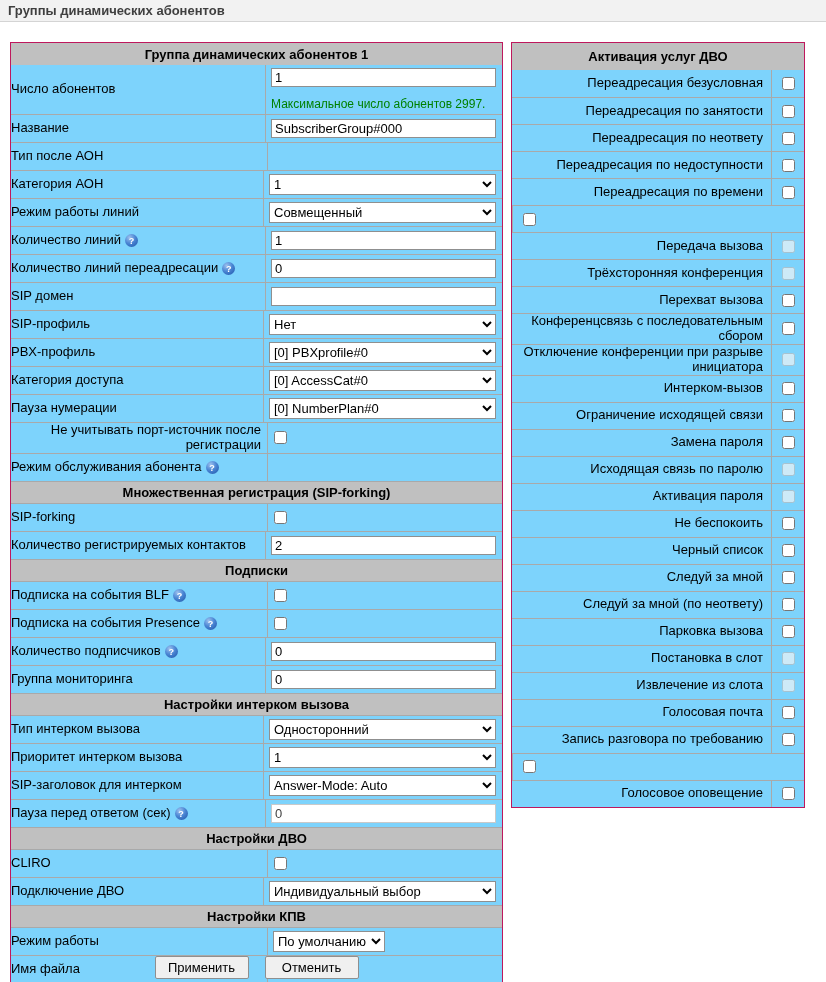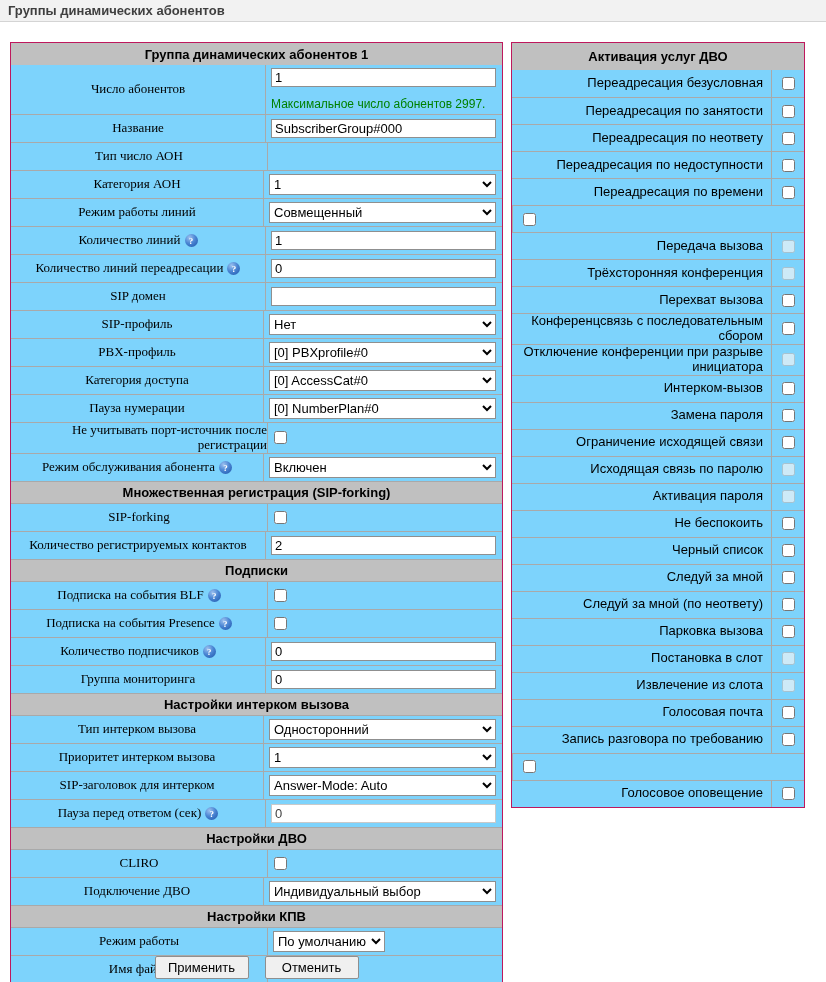--- a/index.html
+++ b/index.html
@@ -22,22 +22,22 @@
   #left-panel  { left:10px;  top:42px; width:493px; }
   #right-panel { left:511px; top:42px; width:294px; }
   .row { display:flex; align-items:center; min-height:28px; border-top:1px solid #a9a9a9; }
   .row:first-child { border-top:none; }
   .hdr {
     min-height:22px; background:#c0c0c0; font-weight:bold;
     justify-content:center; text-align:center; font-size:13px;
   }
   .lbl {
     width:257px; align-self:stretch; border-right:1px solid #a9a9a9;
-    display:flex; align-items:center; justify-content:center;
-    text-align:right; gap:4px; line-height:1.15;font-family:Liberation Serif, serif;
+    display:flex; align-items:center; justify-content:flex-start;
+    text-align:right; padding-right:6px; gap:4px; line-height:1.15;
   }
   .ctl { flex:1; padding:3px 6px 3px 5px; }
   .tall { min-height:41px; }
   input[type=text] {
     width:225px; height:19px; border:1px solid #8f8f8f; padding:1px 3px;
     font-family:"Liberation Sans",sans-serif; font-size:13px; color:#000; background:#fff;
   }
   input[type=text].dis { border-color:#c9c9c9; color:#444; }
   select {
     width:227px; height:21px; font-family:"Liberation Sans",sans-serif;
@@ -89,21 +89,21 @@
         <div class="ctl"><input type="text" value="1" style=""><div class="note">Максимальное число абонентов 2997.</div></div>
       </div>
       <div class="row">
         <div class="lbl">
           <span>Название</span>
         </div>
         <div class="ctl"><input type="text" value="SubscriberGroup#000" style=""></div>
       </div>
       <div class="row">
         <div class="lbl">
-          <span>Тип число АОН</span>
+          <span>Тип после АОН</span>
         </div>
       </div>
       <div class="row">
         <div class="lbl">
           <span>Категория АОН</span>
         </div>
         <div class="ctl"><select><option>1</option></select></div>
       </div>
       <div class="row">
         <div class="lbl">
@@ -159,21 +159,20 @@
         <div class="lbl">
           <span>Не учитывать порт-источник после регистрации</span>
         </div>
         <div class="ctl"><input type="checkbox" style=""></div>
       </div>
       <div class="row">
         <div class="lbl">
           <span>Режим обслуживания абонента</span>
           <span class="help">?</span>
         </div>
-        <div class="ctl"><select><option>Включен</option></select></div>
       </div>
       <div class="row hdr">
         <span>Множественная регистрация (SIP-forking)</span>
       </div>
       <div class="row">
         <div class="lbl">
           <span>SIP-forking</span>
         </div>
         <div class="ctl"><input type="checkbox" style=""></div>
       </div>
@@ -344,27 +343,27 @@
           <input type="checkbox" disabled="" style="">
         </div>
       </div>
       <div class="rrow">
         <div class="rlbl">Интерком-вызов</div>
         <div class="rchk">
           <input type="checkbox" style="">
         </div>
       </div>
       <div class="rrow">
+        <div class="rlbl">Ограничение исходящей связи</div>
+        <div class="rchk">
+          <input type="checkbox" style="">
+        </div>
+      </div>
+      <div class="rrow">
         <div class="rlbl">Замена пароля</div>
-        <div class="rchk">
-          <input type="checkbox" style="">
-        </div>
-      </div>
-      <div class="rrow">
-        <div class="rlbl">Ограничение исходящей связи</div>
         <div class="rchk">
           <input type="checkbox" style="">
         </div>
       </div>
       <div class="rrow">
         <div class="rlbl">Исходящая связь по паролю</div>
         <div class="rchk">
           <input type="checkbox" disabled="" style="">
         </div>
       </div>

